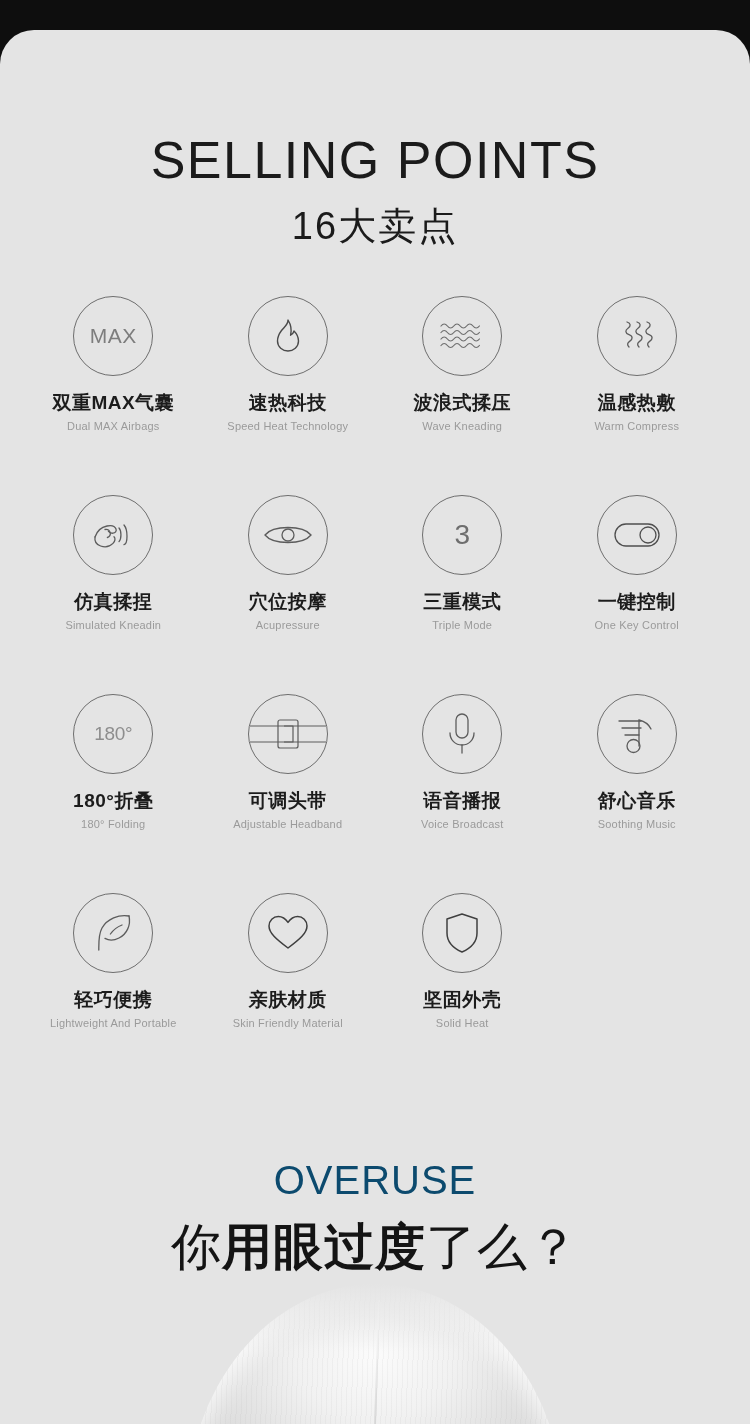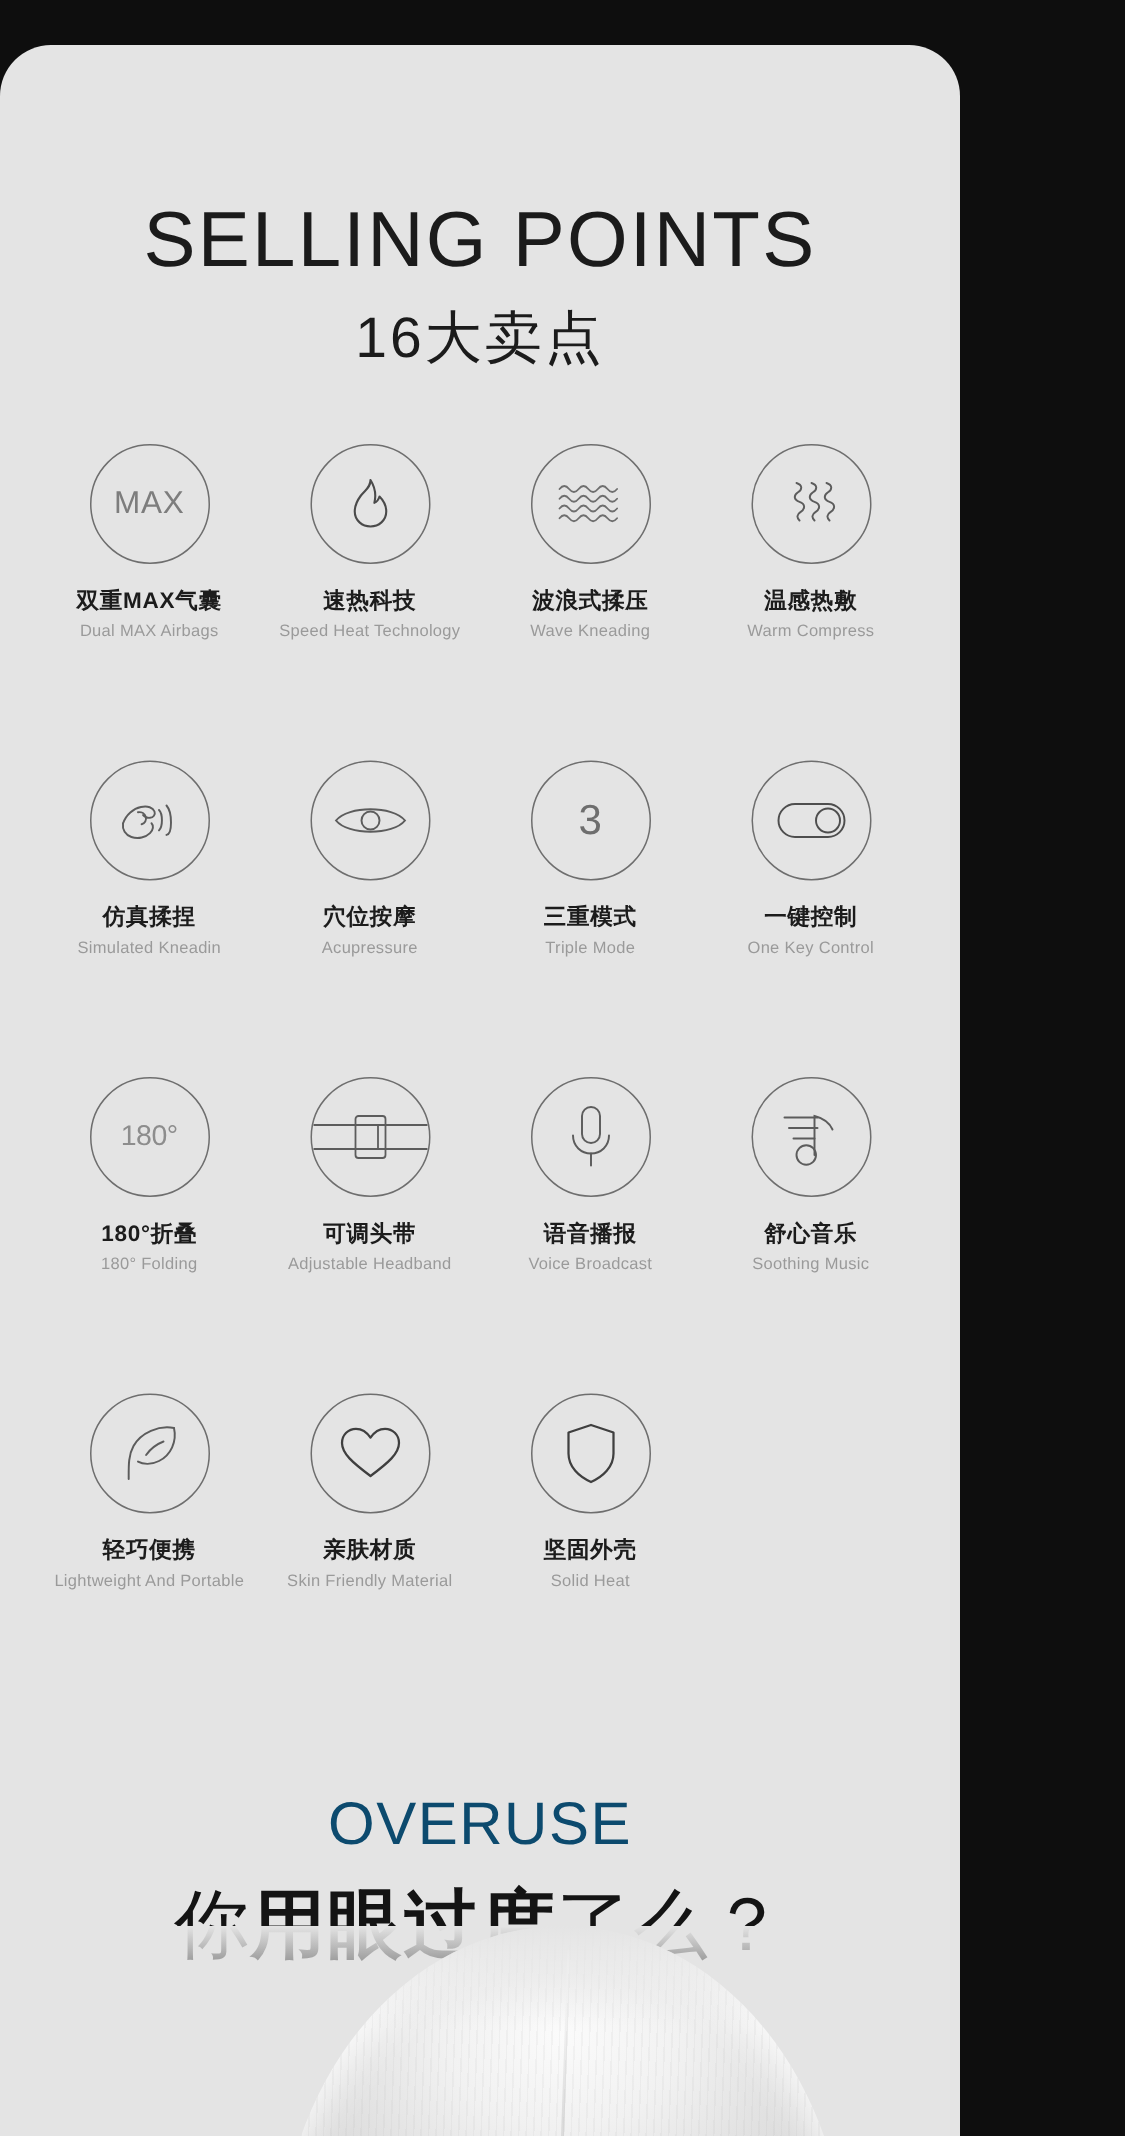--- a/index.html
+++ b/index.html
@@ -6,21 +6,21 @@
   html,body { width:750px; height:1424px; }
   body {
     background:#0e0e0e;
     font-family:"Liberation Sans","DejaVu Sans",sans-serif;
     overflow:hidden;
   }
 
   .page {
     position:absolute;
     left:0; top:30px;
-    width:640px; height:1394px;
+    width:750px; height:1394px;
     background:#e4e4e4;
     border-radius:34px 34px 0 0;
     overflow:hidden;
   }
 
   
   .hero { padding-top:104px; text-align:center; }
   .hero-en {
     font-size:52px;
     font-weight:400;
@@ -35,21 +35,21 @@
     letter-spacing:2px;
     color:#1b1b1b;
     line-height:1.1;
   }
 
   
   .grid {
     margin-top:48px;
     display:grid;
     grid-template-columns:repeat(4,1fr);
-    row-gap:12px;
+    row-gap:0;
     padding:0 26px;
   }
   .cell {
     height:199px;
     display:flex;
     flex-direction:column;
     align-items:center;
   }
   .circle {
     width:80px; height:80px;
@@ -73,21 +73,21 @@
     font-weight:400;
   }
   .circle .txt-deg {
     font-size:19px;
     color:#8d8d8d;
     font-weight:400;
     letter-spacing:-0.3px;
   }
   .cn {
     margin-top:17px;
-    font-size:15px;
+    font-size:19px;
     font-weight:700;
     color:#1c1c1c;
     letter-spacing:0.5px;
     line-height:1.1;
     white-space:nowrap;
   }
   .en {
     margin-top:6px;
     font-size:11px;
     color:#9a9a9a;

